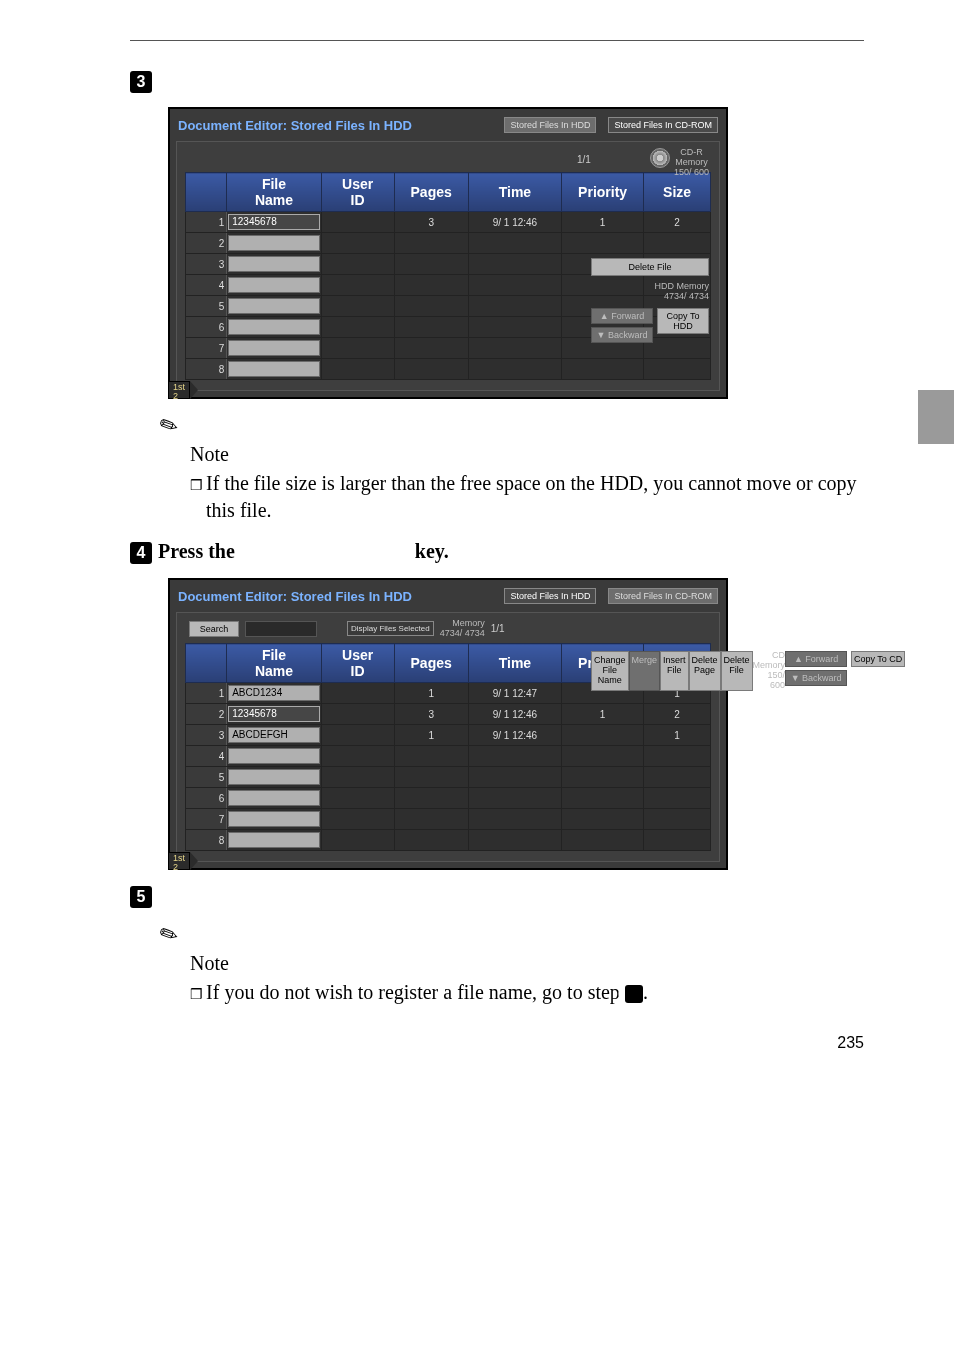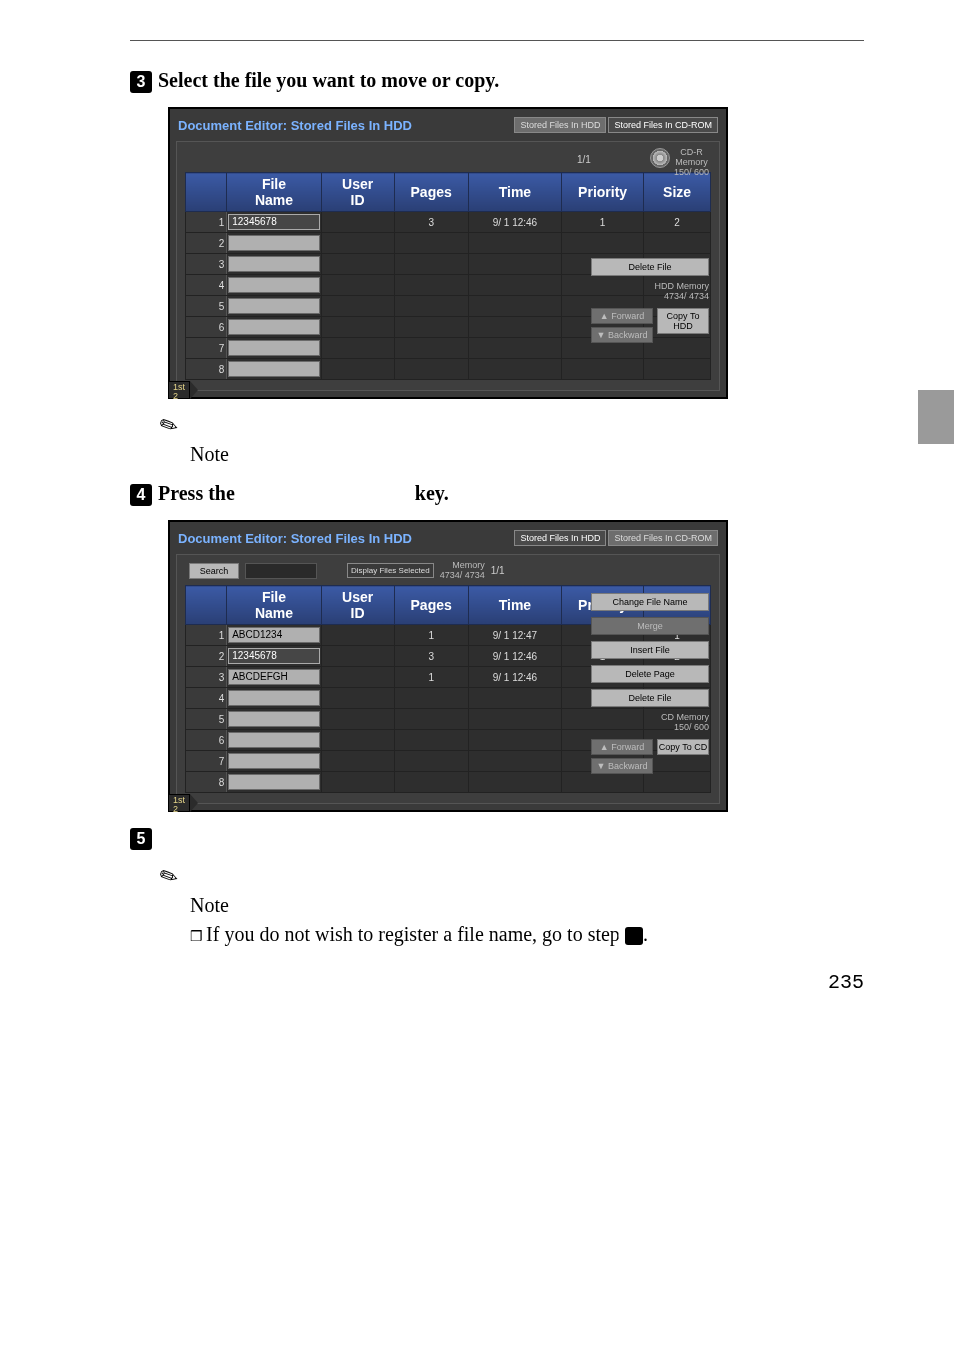--- a/index.html
+++ b/index.html
@@ -127,21 +127,21 @@
     justify-content: space-between;
     padding: 8px 8px 6px 8px;
   }
   .shot .title {
     color: #7bb3ff;
     font-weight: bold;
     font-size: 13px;
   }
   .shot .tabs {
     display: flex;
-    gap: 2px;
+    gap: 12px;
   }
   .shot .tab {
     background: #6d6d6d;
     color: #ddd;
     padding: 2px 5px;
     font-size: 9px;
     border: 1px solid #888;
   }
   .shot .tab.active {
     background: #4a4a4a;
@@ -342,43 +342,41 @@
     font-size: 10px;
     color: #ccc;
   }
 
   .shot .right-rail2 {
     position: absolute;
     right: 10px;
     top: 38px;
     width: 118px;
     display: flex;
-    flex-direction: column;
-    gap: 6px;
+    flex-direction: row;
   }
 
   .page-num {
     position: absolute;
     right: 90px;
     bottom: 30px;
-    font-size: 20px;
-    font-family: Liberation Mono, monospace;
+    font-size: 16px;
+    font-family: Liberation Sans, sans-serif;
   }
 </style>
 </head>
 <body>
 
 <div class="page">
   <div class="side-tab"></div>
   <hr class="top-rule">
 
   <div class="step">
     <div class="step-line">
       <span class="step-num">3</span>
-      <span class="step-text">Select the file you want to move or copy.</span>
     </div>
   </div>
 
   <div class="shot">
     <div class="title-row">
       <span class="title">Document Editor: Stored Files In HDD</span>
       <span class="tabs">
         <span class="tab">Stored Files In HDD</span>
         <span class="tab active">Stored Files In CD-ROM</span>
       </span>
@@ -514,20 +512,21 @@
     </div>
     <div class="btm-tab">
       <span class="t1"><span>1st</span><br>2</span>
       <span class="t2"></span>
     </div>
   </div>
 
   <div class="note-block">
     <span class="pencil">✎</span>
     <div class="note-heading">Note</div>
+    <p class="note-item">If the file size is larger than the free space on the HDD, you cannot move or copy this file.</p>
   </div>
 
   <div class="step">
     <div class="step-line">
       <span class="step-num">4</span>
       <span class="step-text">
         <span>Press the </span><span class="gap"></span><span> key.</span>
       </span>
     </div>
   </div>

